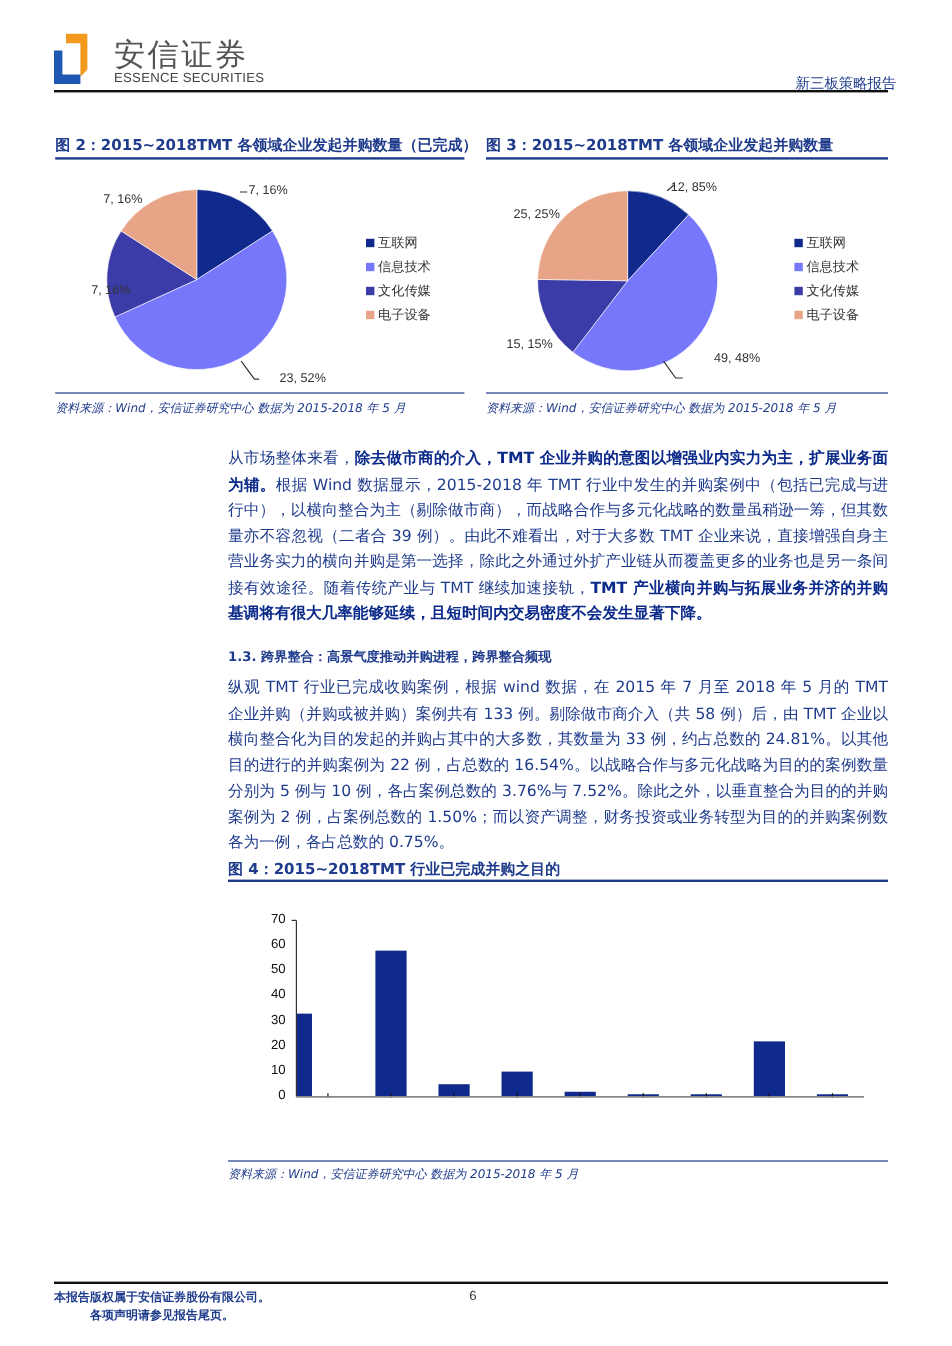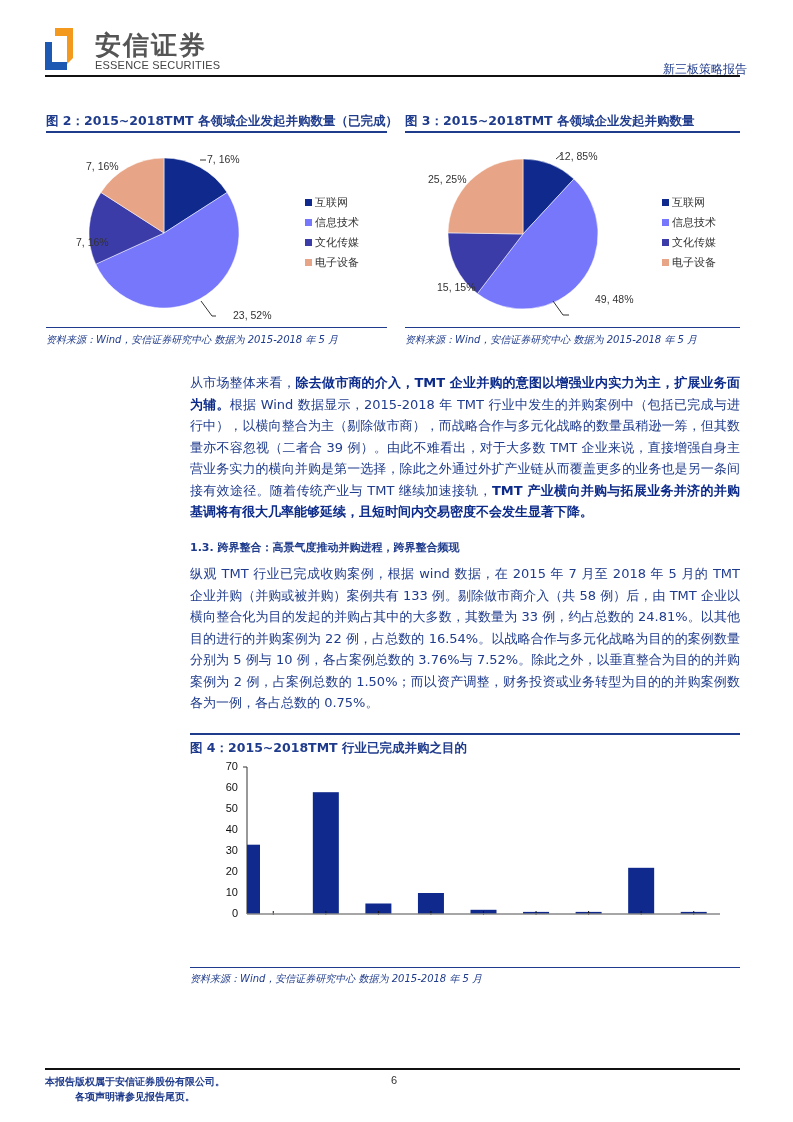--- a/index.html
+++ b/index.html
@@ -1,21 +1,21 @@
 <!DOCTYPE html>
 <html><head>
 <meta charset="utf-8">
 <style>
   html, body { margin:0; padding:0; background:#ffffff; }
   body { width:793px; height:1122px; position:relative; overflow:hidden;
          font-family:"Liberation Sans","DejaVu Sans",sans-serif; color:#1f3b8c; }
   .abs { position:absolute; }
   
   .logo-mark { left:45px; top:28px; width:28px; height:42px; }
-  .logo-cn { left:95px; top:28px; font-size:26px; color:#555; letter-spacing:2px; font-family:"DejaVu Sans",sans-serif;font-weight:bold; }
+  .logo-cn { left:95px; top:28px; font-size:26px; color:#555; letter-spacing:2px; font-family:"DejaVu Sans",sans-serif; }
   .logo-en { left:95px; top:59px; font-size:11px; color:#444; letter-spacing:0.2px; }
   .report-type { right:46px; top:61px; font-size:12px; color:#1f3b8c; font-family:"DejaVu Serif",serif; }
   .hdr-rule { left:45px; top:75px; width:695px; height:2px; background:#111; }
   
   .fig-title { font-size:12.5px; font-weight:bold; color:#1f3b8c; white-space:nowrap; font-family:"DejaVu Sans",sans-serif; }
   .fig-rule { height:2px; background:#1f3b8c; }
   .fig-src { font-size:10px; font-style:italic; color:#1f3b8c; white-space:nowrap; font-family:"DejaVu Sans",sans-serif; }
   .pie-label { font-size:10.5px; color:#333; white-space:nowrap; }
   .legend { font-size:11px; color:#333; font-family:"DejaVu Sans",sans-serif; }
   .legend-item { display:flex; align-items:center; height:20px; }
@@ -90,21 +90,21 @@
       <path d="M118,99 L118,24 A75,75 0 0 1 168.93146551494144,43.94561034304049 Z" fill="#0f2a8c" stroke="#ffffff" stroke-width="0.5"></path>
       <path d="M118,99 L168.93146551494144,43.94561034304049 A75,75 0 0 1 72.42004726896015,158.56062381335653 Z" fill="#7777fb" stroke="#ffffff" stroke-width="0.5"></path>
       <path d="M118,99 L72.42004726896015,158.56062381335653 A75,75 0 0 1 43.00907025548878,97.83361410597372 Z" fill="#3c3ca8" stroke="#ffffff" stroke-width="0.5"></path>
       <path d="M118,99 L43.00907025548878,97.83361410597372 A75,75 0 0 1 117.99999999999999,24 Z" fill="#e8a486" stroke="#ffffff" stroke-width="0.5"></path>
     </g>
   <polyline points="151,24 157,19" stroke="#333" fill="none" stroke-width="1"></polyline>
   <polyline points="148,166 158,180 164,180" stroke="#333" fill="none" stroke-width="1"></polyline>
 </svg>
 <div class="abs pie-label" style="left:559px;top:150px;">12, 85%</div>
 <div class="abs pie-label" style="left:595px;top:293px;">49, 48%</div>
-<div class="abs pie-label" style="left:437px;top:281px;">15, 15%</div>
+<div class="abs pie-label" style="left:422px;top:281px;">15, 15%</div>
 <div class="abs pie-label" style="left:428px;top:173px;">25, 25%</div>
 <div class="abs legend" style="left:662px;top:192px;">
   <div class="legend-item">
       <span class="legend-swatch" style="background:#0f2a8c"></span>
       <span>互联网</span>
     </div>
   <div class="legend-item">
       <span class="legend-swatch" style="background:#7777fb"></span>
       <span>信息技术</span>
     </div>
@@ -120,21 +120,21 @@
 <div class="abs fig-rule" style="left:405px;top:327px;width:335px;height:1px;"></div>
 <div class="abs fig-src" style="left:405px;top:333px;">资料来源：Wind，安信证券研究中心 数据为 2015-2018 年 5 月</div>
 
 <div class="abs para" style="top:372px;">
   <span>从市场整体来看，</span><b>除去做市商的介入，TMT 企业并购的意图以增强业内实力为主，扩展业务面为辅。</b><span>根据 Wind 数据显示，2015-2018 年 TMT 行业中发生的并购案例中（包括已完成与进行中），以横向整合为主（剔除做市商），而战略合作与多元化战略的数量虽稍逊一筹，但其数量亦不容忽视（二者合 39 例）。由此不难看出，对于大多数 TMT 企业来说，直接增强自身主营业务实力的横向并购是第一选择，除此之外通过外扩产业链从而覆盖更多的业务也是另一条间接有效途径。随着传统产业与 TMT 继续加速接轨，</span><b>TMT 产业横向并购与拓展业务并济的并购基调将有很大几率能够延续，且短时间内交易密度不会发生显著下降。</b>
 </div>
 
 <div class="abs section-title">1.3. 跨界整合：高景气度推动并购进程，跨界整合频现</div>
 <div class="abs para" style="top:563px;">纵观 TMT 行业已完成收购案例，根据 wind 数据，在 2015 年 7 月至 2018 年 5 月的 TMT 企业并购（并购或被并购）案例共有 133 例。剔除做市商介入（共 58 例）后，由 TMT 企业以横向整合化为目的发起的并购占其中的大多数，其数量为 33 例，约占总数的 24.81%。以其他目的进行的并购案例为 22 例，占总数的 16.54%。以战略合作与多元化战略为目的的案例数量分别为 5 例与 10 例，各占案例总数的 3.76%与 7.52%。除此之外，以垂直整合为目的的并购案例为 2 例，占案例总数的 1.50%；而以资产调整，财务投资或业务转型为目的的并购案例数各为一例，各占总数的 0.75%。</div>
 
-<div class="abs fig-title" style="left:190px;top:716px;margin-top:24px;">图 4：2015~2018TMT 行业已完成并购之目的</div>
+<div class="abs fig-title" style="left:190px;top:716px;">图 4：2015~2018TMT 行业已完成并购之目的</div>
 <div class="abs fig-rule" style="left:190px;top:733px;width:550px;"></div>
 
 <div id="yticks" class="abs" style="left:218px;top:760px;">
     <div class="abs ytick" style="left: 0px; top: 0px;">70</div>
     <div class="abs ytick" style="left: 0px; top: 21px;">60</div>
     <div class="abs ytick" style="left: 0px; top: 42px;">50</div>
     <div class="abs ytick" style="left: 0px; top: 63px;">40</div>
     <div class="abs ytick" style="left: 0px; top: 84px;">30</div>
     <div class="abs ytick" style="left: 0px; top: 105px;">20</div>
     <div class="abs ytick" style="left: 0px; top: 126px;">10</div>

